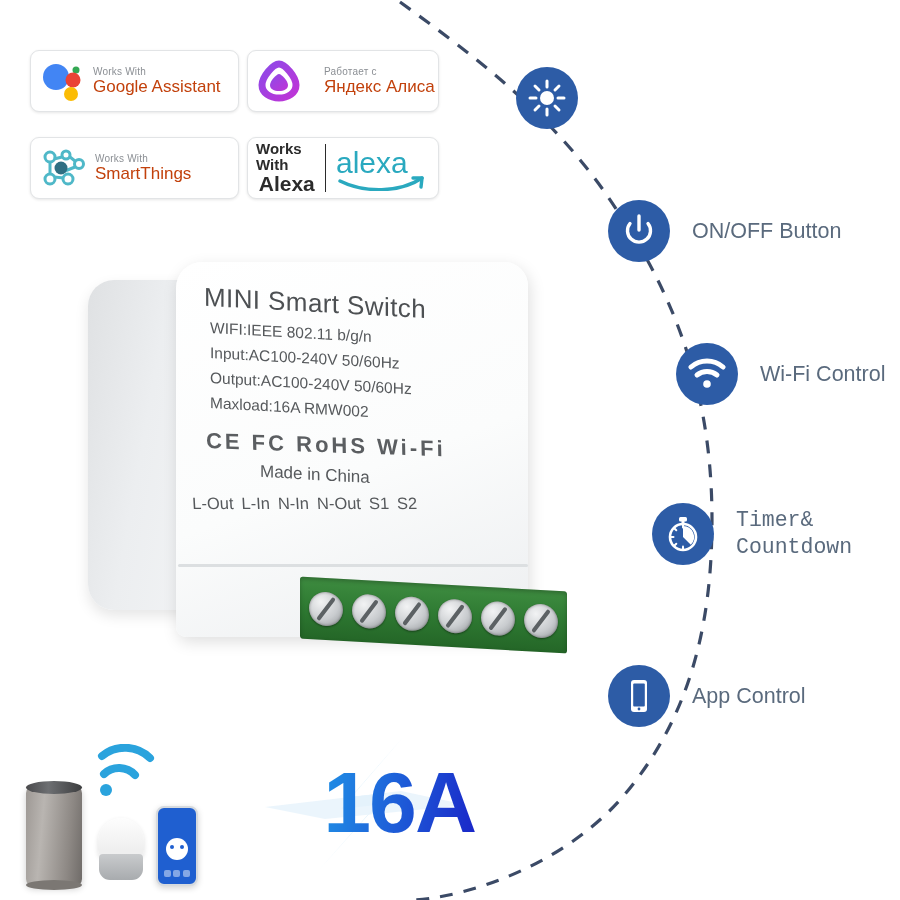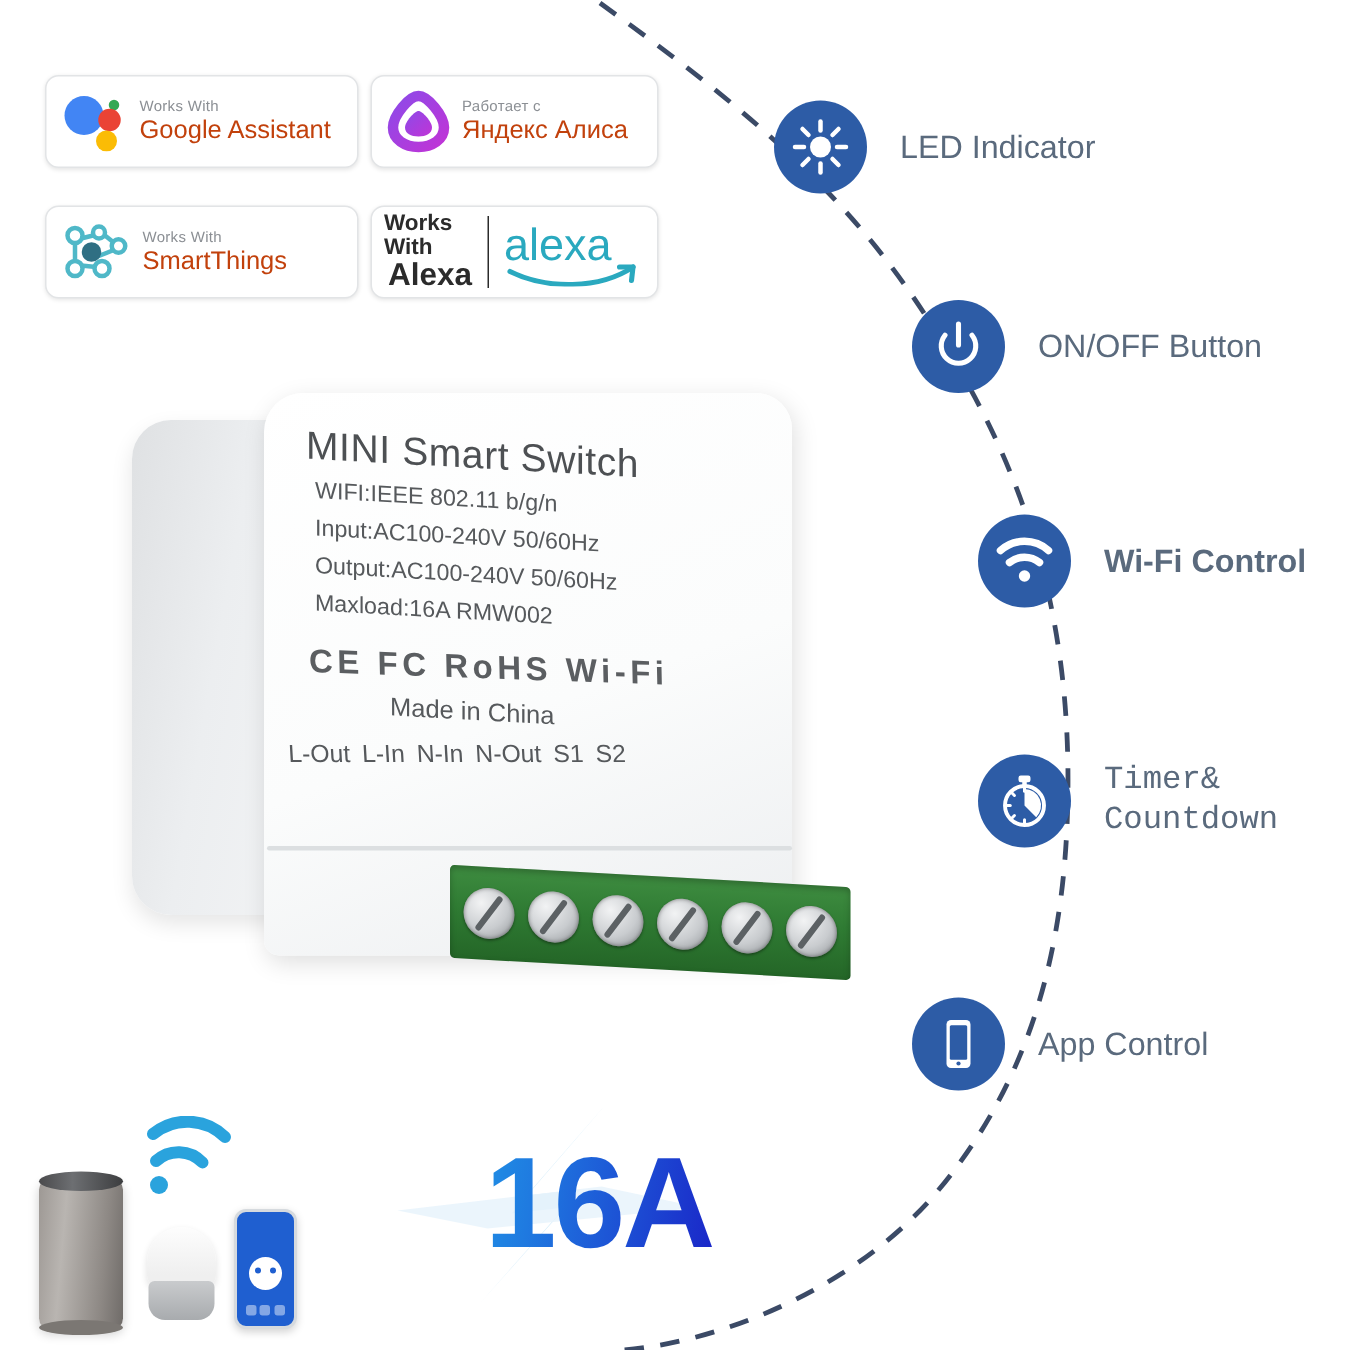--- a/index.html
+++ b/index.html
@@ -23,21 +23,21 @@
     position: absolute;
     background: #ffffff;
     border: 1px solid #e2e4e6;
     border-radius: 9px;
     box-shadow: 0 1px 3px rgba(0,0,0,0.10);
     display: flex;
     align-items: center;
     box-sizing: border-box;
   }
   #badge-google  { left: 30px;  top: 50px;  width: 209px; height: 62px; padding: 0 10px; }
-  #badge-yandex  { left: 247px; top: 50px;  width: 192px; height: 62px; padding: 0 10px; }
+  #badge-yandex  { left: 247px; top: 50px;  width: 192px; height: 62px; padding: 0 10px; gap: 16px; }
   #badge-smartthings { left: 30px;  top: 137px; width: 209px; height: 62px; padding: 0 10px; }
   #badge-alexa   { left: 247px; top: 137px; width: 192px; height: 62px; padding: 0 8px; }
 
   .badge-logo { flex: 0 0 auto; display: flex; align-items: center; justify-content: center; }
   .badge-text { display: flex; flex-direction: column; justify-content: center; margin-left: 8px; }
   .badge-eyebrow {
     font-size: 10px;
     color: #8b8f94;
     letter-spacing: .2px;
     line-height: 1.1;
@@ -185,21 +185,21 @@
   }
   .feature-label {
     margin-left: 22px;
     font-size: 21.5px;
     color: #5a6a7d;
     line-height: 1.25;
     white-space: pre-line;
   }
   #feature-0 { left: 516px; top: 67px; }
   #feature-1 { left: 608px; top: 200px; }
-  #feature-2 { left: 652px; top: 343px; font-weight: bold; }
+  #feature-2 { left: 676px; top: 343px; }
   #feature-3 { left: 652px; top: 503px; font-family: Liberation Mono, monospace; }
   #feature-4 { left: 608px; top: 665px; }
   #feature-5 { left: 516px; top: 796px; }
 
   
   #devices-group { position: absolute; left: 8px; top: 748px; width: 200px; height: 145px; }
   .echo {
     position: absolute;
     left: 18px; top: 38px;
     width: 56px; height: 100px;
@@ -433,21 +433,20 @@
           <line x1="19" y1="30" x2="19" y2="36"></line>
           <line x1="2" y1="19" x2="8" y2="19"></line>
           <line x1="30" y1="19" x2="36" y2="19"></line>
           <line x1="7" y1="7" x2="11" y2="11"></line>
           <line x1="27" y1="27" x2="31" y2="31"></line>
           <line x1="31" y1="7" x2="27" y2="11"></line>
           <line x1="11" y1="27" x2="7" y2="31"></line>
         </g>
       </svg>
     </div>
-    <div class="feature-label">LED Indicator</div>
   </div>
 
   <div class="feature" id="feature-1">
     <div class="feature-icon">
       <svg width="38" height="38" viewBox="0 0 38 38">
         <path d="M10 11.5 A11.5 11.5 0 1 0 28 11.5" fill="none" stroke="#ffffff" stroke-width="3.4" stroke-linecap="round"></path>
         <line x1="19" y1="4" x2="19" y2="18" stroke="#ffffff" stroke-width="3.4" stroke-linecap="round"></line>
       </svg>
     </div>
     <div class="feature-label">ON/OFF Button</div>

